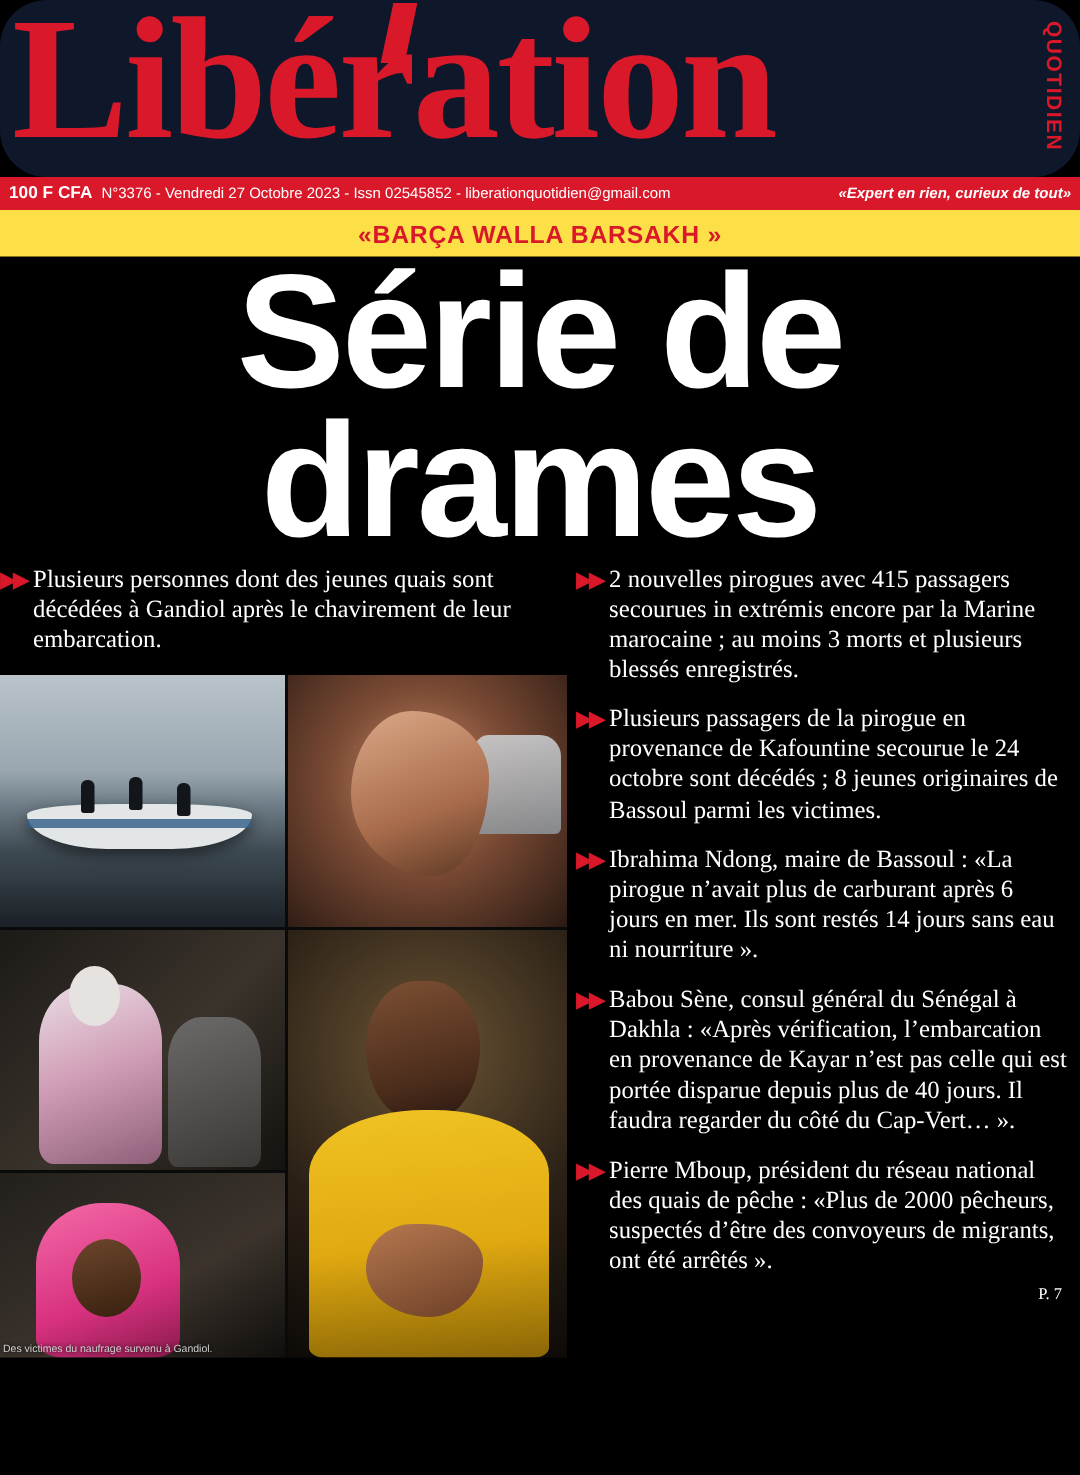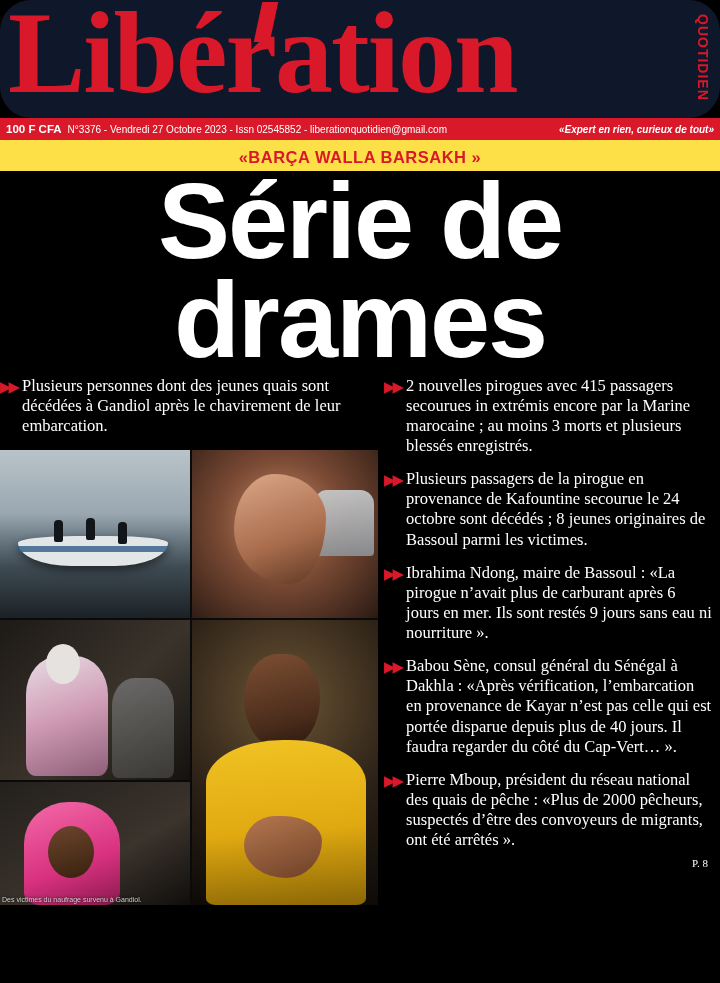--- a/index.html
+++ b/index.html
@@ -377,29 +377,29 @@
         <span class="bullet-text">2 nouvelles pirogues avec 415 passagers secourues in extrémis encore par la Marine marocaine ; au moins 3 morts et plusieurs blessés enregistrés.</span>
       </div>
 
       <div class="bullet-item">
         <span class="bullet-arrows">▶▶</span>
         <span class="bullet-text">Plusieurs passagers de la pirogue en provenance de Kafountine secourue le 24 octobre sont décédés ; 8 jeunes originaires de Bassoul parmi les victimes.</span>
       </div>
 
       <div class="bullet-item">
         <span class="bullet-arrows">▶▶</span>
-        <span class="bullet-text">Ibrahima Ndong, maire de Bassoul : «La pirogue n’avait plus de carburant après 6 jours en mer. Ils sont restés 9 jours sans eau ni nourriture ».</span>
+        <span class="bullet-text">Ibrahima Ndong, maire de Bassoul : «La pirogue n’avait plus de carburant après 6 jours en mer. Ils sont restés 14 jours sans eau ni nourriture ».</span>
       </div>
 
       <div class="bullet-item">
         <span class="bullet-arrows">▶▶</span>
         <span class="bullet-text">Babou Sène, consul général du Sénégal à Dakhla : «Après vérification, l’embarcation en provenance de Kayar n’est pas celle qui est portée disparue depuis plus de 40 jours. Il faudra regarder du côté du Cap-Vert… ».</span>
       </div>
 
       <div class="bullet-item">
         <span class="bullet-arrows">▶▶</span>
         <span class="bullet-text">Pierre Mboup, président du réseau national  des quais de pêche : «Plus de 2000 pêcheurs, suspectés d’être des convoyeurs de migrants, ont été arrêtés ».</span>
       </div>
 
-      <div class="page-ref">P. 8</div>
+      <div class="page-ref">P. 7</div>
     </div>
   </div>
 </div>
 
 </body></html>

